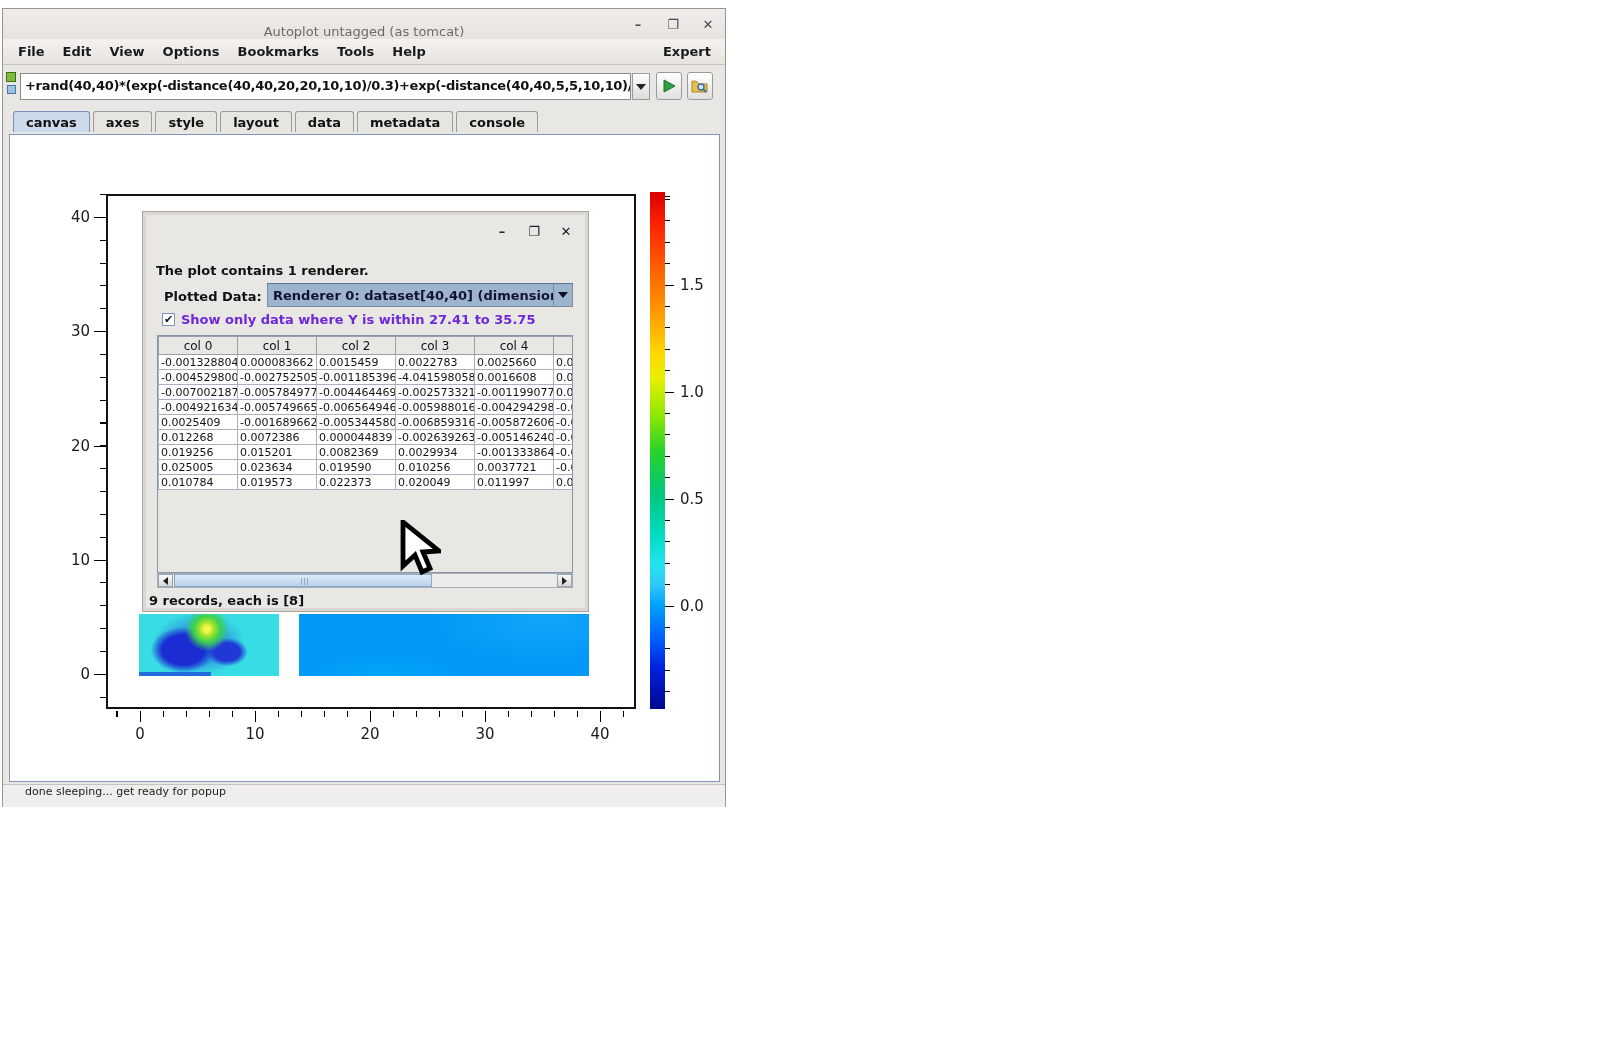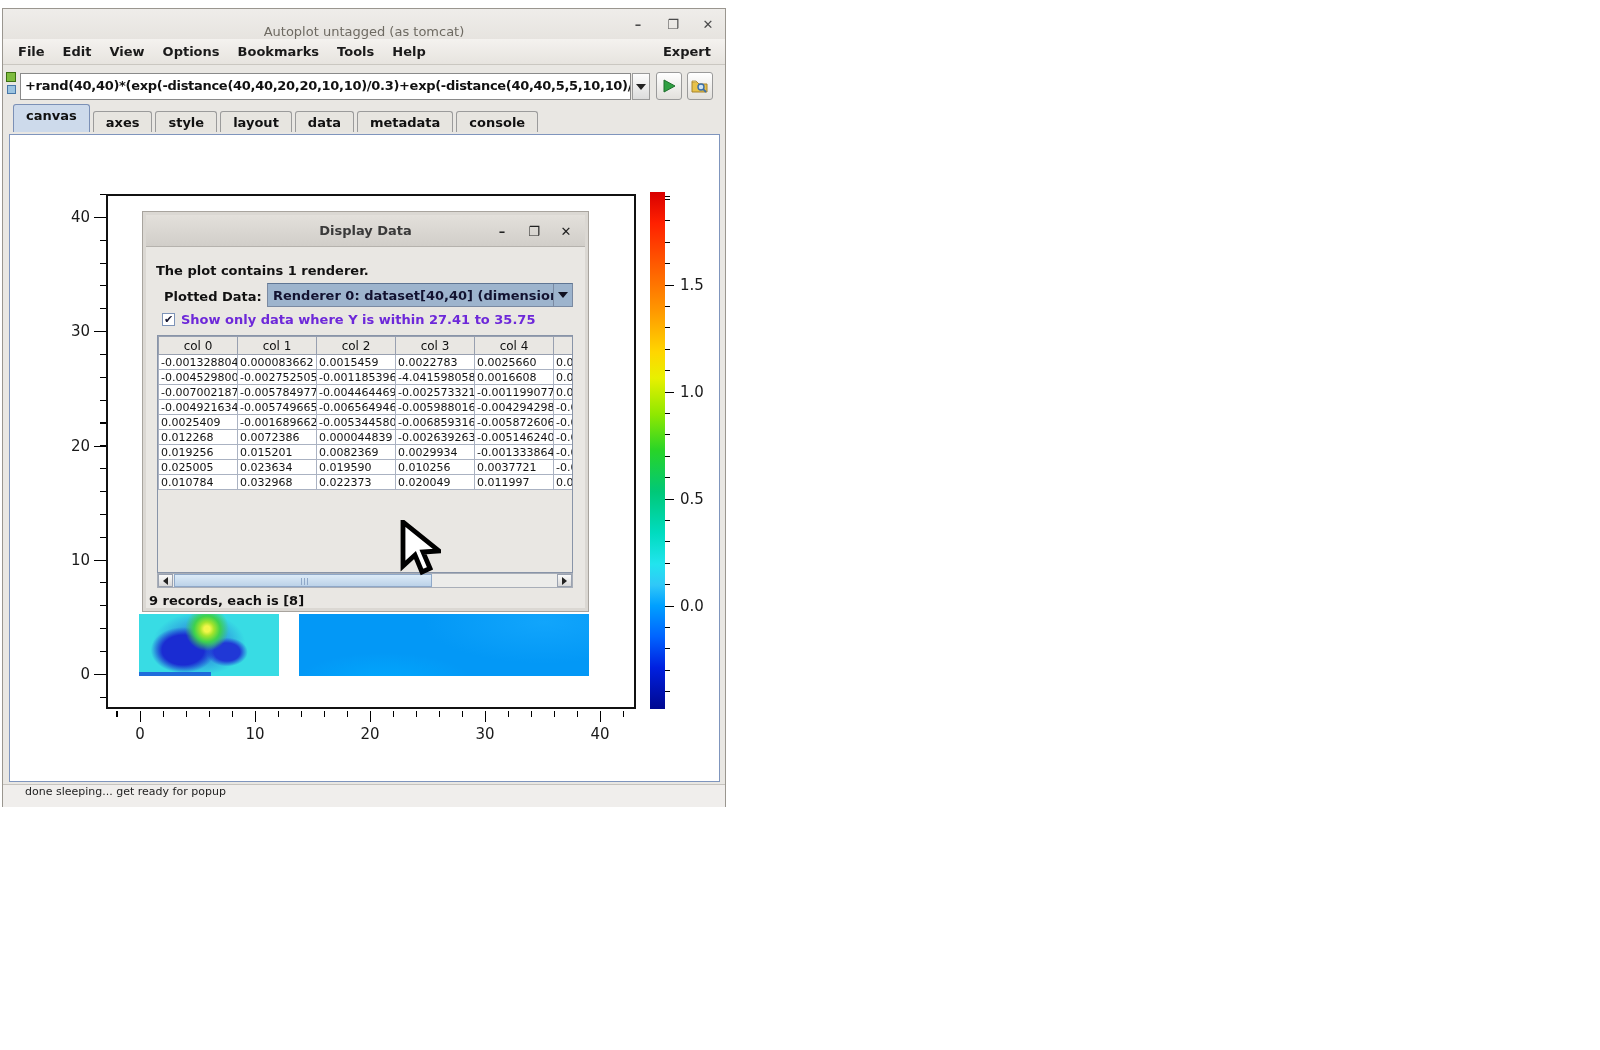--- a/index.html
+++ b/index.html
@@ -34,21 +34,21 @@
   #uri-drop .tri { width:0; height:0; border-left:5px solid transparent; border-right:5px solid transparent; border-top:6px solid #222; }
   .toolbtn { position:absolute; top:7px; width:26px; height:28px; background:linear-gradient(#ffffff,#e2e0dc);
              border:1px solid #9a9a9a; border-radius:3px; display:flex; align-items:center; justify-content:center; }
   #go-btn { left:653px; }
   #browse-btn { left:684px; }
 
   
   #tabrow { position:absolute; left:0; top:100px; width:100%; height:23px; padding-left:10px; display:flex; align-items:flex-end; }
   .tab { height:21px; padding:3px 12px 0 12px; font-size:13px; font-weight:bold; color:#111;
          background:#e7e5e0; border:1px solid #9b9b9b; border-bottom:none; border-radius:3px 3px 0 0; margin-right:3px; }
-  .tab.sel { background:#cddaeb; border-color:#7b90b6; height:28px; }
+  .tab.sel { background:#cddaeb; border-color:#7b90b6; height:21px; }
 
   
   #canvas { position:absolute; left:6px; top:125px; width:711px; height:648px; background:#ffffff;
             border:1px solid #7f95bd; }
   #plotframe { position:absolute; left:96px; top:59px; width:530px; height:515px; border:2px solid #111; }
   #yminor { position:absolute; left:90px; top:59px; width:6px; height:516px;
             background:repeating-linear-gradient(to bottom,#000 0 1px,transparent 1px 22.85px); }
   #xminor { position:absolute; left:96px; top:576px; width:530px; height:6px;
             background:repeating-linear-gradient(to right,#000 0 1px,transparent 1px 23px);
             background-position-x:11px; }
@@ -233,23 +233,20 @@
         <div class="cbmajor" style="top: 257px;"></div>
         <div class="cblabel" style="top: 248px;">1.0</div>
         <div class="cbmajor" style="top: 364px;"></div>
         <div class="cblabel" style="top: 355px;">0.5</div>
         <div class="cbmajor" style="top: 471px;"></div>
         <div class="cblabel" style="top: 462px;">0.0</div>
       </div>
   </div>
 
   <div id="dlg">
-    <div id="dlg-title">
-      <span class="t">Display Data</span>
-    </div>
     <div id="dlg-btns">
       <span class="dlgbtn">–</span>
       <span class="dlgbtn">❐</span>
       <span class="dlgbtn">✕</span>
     </div>
     <div id="dlg-msg">The plot contains 1 renderer.</div>
     <div id="plotted-label">Plotted Data:</div>
     <div id="combo">
       <div class="val">Renderer 0: dataset[40,40] (dimension...</div>
       <div class="arrow">
@@ -331,21 +328,21 @@
             <tr>
               <td>0.025005</td>
               <td>0.023634</td>
               <td>0.019590</td>
               <td>0.010256</td>
               <td>0.0037721</td>
               <td>-0.0</td>
             </tr>
             <tr>
               <td>0.010784</td>
-              <td>0.032968</td>
+              <td>0.019573</td>
               <td>0.022373</td>
               <td>0.020049</td>
               <td>0.011997</td>
               <td>0.00</td>
             </tr>
           </tbody>
       </table>
     </div>
 
     <div id="hscroll">

